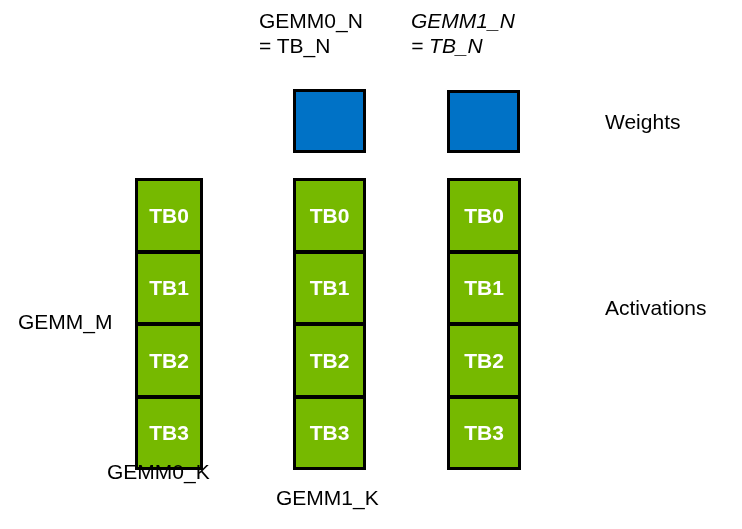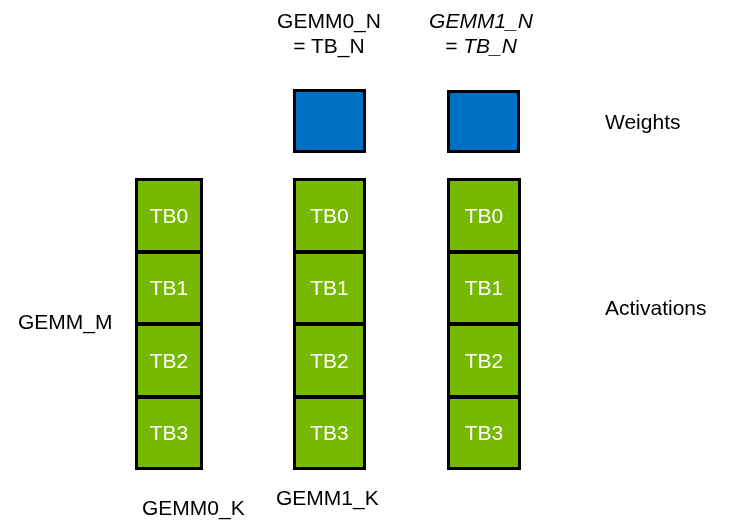--- a/index.html
+++ b/index.html
@@ -13,21 +13,20 @@
     width: 742px;
     height: 529px;
     background: #FFFFFF;
     overflow: hidden;
     color: #000000;
   }
   .n-label {
     position: absolute;
     top: 8px;
     width: 140px;
-    text-align: center;
     font-size: 21px;
     line-height: 25px;
     white-space: nowrap;
   }
   .n-label.n0 { left: 259px; }
   .n-label.n1 { left: 411px; font-style: italic; }
   .weight-box {
     position: absolute;
     box-sizing: border-box;
     border: 3px solid #000000;
@@ -43,37 +42,38 @@
   .column.col1 { left: 293px; width: 73px; }
   .column.col2 { left: 447px; width: 74px; }
   .tb-block {
     box-sizing: border-box;
     height: 74.5px;
     border: 3px solid #000000;
     background: #76B900;
     display: flex;
     align-items: center;
     justify-content: center;
+    font-weight: bold;
   }
   .tb-block + .tb-block { margin-top: -2px; }
   .tb-text {
     color: #FFFFFF;
     font-size: 21px;
     line-height: 1;
   }
   .side-label {
     position: absolute;
     font-size: 21px;
     line-height: 22px;
     white-space: nowrap;
   }
   .gemm-m        { left: 18px;  top: 311px; }
   .weights-label { left: 605px; top: 111px; }
   .activations-label { left: 605px; top: 297px; }
-  .k-label.k0    { left: 107px; top: 497px; margin-left: 35px; }
+  .k-label.k0    { left: 107px; top: 461px; }
   .k-label.k1    { left: 276px; top: 487px; text-align: right; }
 </style>
 </head>
 <body>
 
 <div class="diagram">
 
   <div class="n-label n0">
     <div>GEMM0_N</div>
     <div>= TB_N</div>

